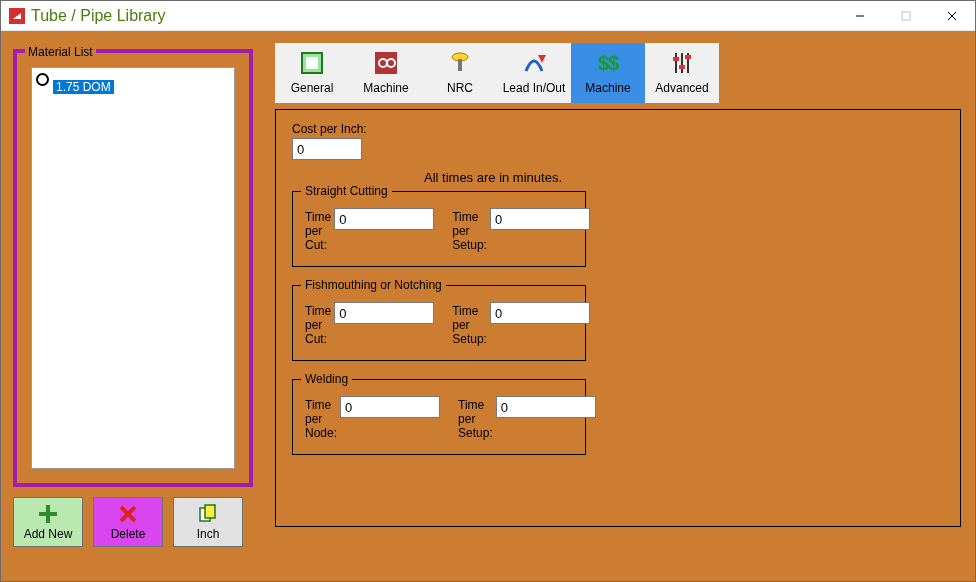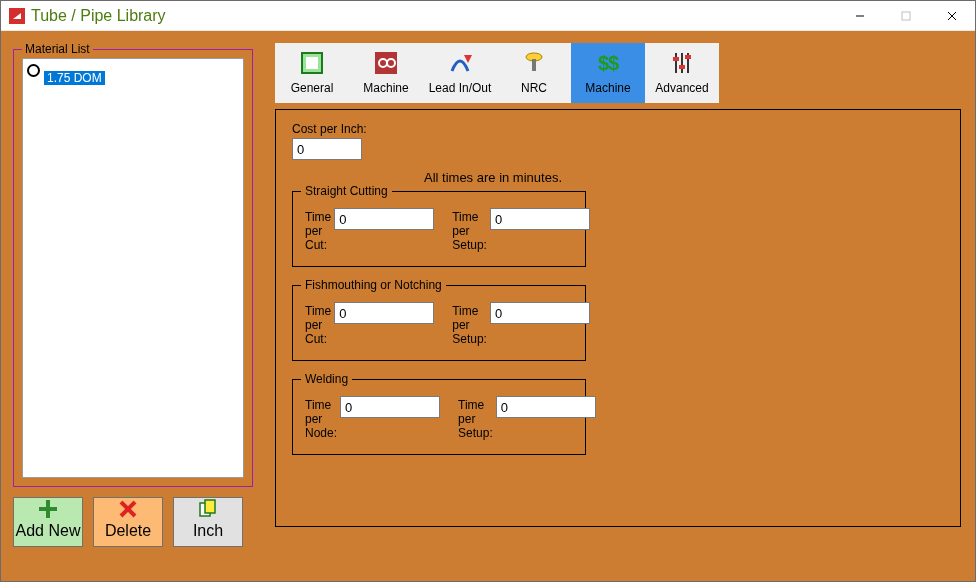--- a/index.html
+++ b/index.html
@@ -11,34 +11,34 @@
   .titlebar .app-icon { width:16px; height:16px; margin:0 6px 0 8px; background:#d32f2f; display:flex; align-items:center; justify-content:center; }
   .titlebar .app-icon svg { width:10px; height:10px; }
   .titlebar .title { flex:0 0 auto; font-size:16px; color:#4d7c0f; }
   .titlebar .spacer { flex:1; }
   .winbtn { width:46px; height:30px; display:flex; align-items:center; justify-content:center; background:transparent; border:none; }
   .winbtn svg{ width:10px; height:10px; }
   .winbtn.max { color:#bfbfbf; }
   
   .client { flex:1; background:#cc7d32; position:relative; padding:8px; }
   
-  .groupbox { border:1px solid #a21caf; position:relative; padding:8px; }
+  .groupbox { border:4px solid #a21caf; position:relative; padding:14px; }
   .groupbox > .legend { position:absolute; top:-8px; left:8px; background:#cc7d32; padding:0 3px; font-size:12px; color:#000; }
   .matlist-box { position:absolute; left:12px; top:18px; width:240px; height:438px; }
   .matlist { background:#fff; border:1px solid #9a9a9a; width:100%; height:100%; padding:2px; }
   .matitem { display:flex; align-items:center; gap:4px; height:18px; padding:0 2px; }
   .matitem .radio { width:13px; height:13px; border:2px solid #000; border-radius:50%; background:#fff; flex-shrink:0; display:flex; align-items:center; justify-content:center; }
   .matitem.selected .label { background:#0078d7; color:#fff; padding:0 3px; }
   .matitem .label { font-size:12px; white-space:nowrap;margin-top:16px; }
 
   
   .listbtns { position:absolute; left:12px; top:466px; display:flex; gap:10px; }
-  .actbtn { width:70px; height:50px; border:1px solid #707070; background:#e1e1e1; display:flex; flex-direction:column; align-items:center; justify-content:flex-start; gap:2px; font-size:16px; cursor:default; }
+  .actbtn { width:70px; height:50px; border:1px solid #707070; background:#e1e1e1; display:flex; flex-direction:column; align-items:center; justify-content:center; gap:2px; font-size:12px; cursor:default; }
   .actbtn.addnew { background:#b9e8b0; }
-  .actbtn.delete { background:#fdba74; }
+  .actbtn.delete { background:#d946ef; }
   .actbtn .bicon { width:22px; height:22px; display:flex; align-items:center; justify-content:center; }
 
   
   .tabstrip { position:absolute; left:274px; top:12px; height:60px; background:#f0f0f0; display:flex; }
   .tab { width:74px; height:60px; display:flex; flex-direction:column; align-items:center; justify-content:flex-start; padding-top:6px; gap:4px; font-size:12px; color:#000; }
   .tab .ticon { width:28px; height:28px; display:flex; align-items:center; justify-content:center; }
   .tab.active { background:#3a8ee6; }
   .tab.active, .tab.active .tlabel { color:#000; }
 
   
@@ -145,34 +145,34 @@
               <rect x="3" y="3" width="22" height="22" fill="#b33434"></rect>
               <circle cx="11" cy="14" r="4" fill="none" stroke="#fff" stroke-width="2"></circle>
               <circle cx="19" cy="14" r="4" fill="none" stroke="#fff" stroke-width="2"></circle>
             </svg>
           </span>
         <span class="tlabel">Machine</span>
       </div>
       <div class="tab">
         <span class="ticon">
             <svg viewBox="0 0 28 28">
+              <ellipse cx="14" cy="8" rx="8" ry="4" fill="#ffcf33" stroke="#a88400" stroke-width="1"></ellipse>
+              <rect x="12" y="10" width="4" height="12" fill="#777"></rect>
+            </svg>
+          </span>
+        <span class="tlabel">NRC</span>
+      </div>
+      <div class="tab">
+        <span class="ticon">
+            <svg viewBox="0 0 28 28">
               <path d="M6 22 Q14 2 22 22" fill="none" stroke="#2060c0" stroke-width="3"></path>
               <path d="M18 6 L26 6 L22 14 Z" fill="#d33"></path>
             </svg>
           </span>
         <span class="tlabel">Lead In/Out</span>
-      </div>
-      <div class="tab">
-        <span class="ticon">
-            <svg viewBox="0 0 28 28">
-              <ellipse cx="14" cy="8" rx="8" ry="4" fill="#ffcf33" stroke="#a88400" stroke-width="1"></ellipse>
-              <rect x="12" y="10" width="4" height="12" fill="#777"></rect>
-            </svg>
-          </span>
-        <span class="tlabel">NRC</span>
       </div>
       <div class="tab active">
         <span class="ticon">
             <svg viewBox="0 0 28 28">
               <text x="4" y="21" font-size="20" font-weight="bold" fill="#1d9b1d">$</text>
               <text x="14" y="21" font-size="20" font-weight="bold" fill="#1d9b1d">$</text>
             </svg>
           </span>
         <span class="tlabel">Machine</span>
       </div>

